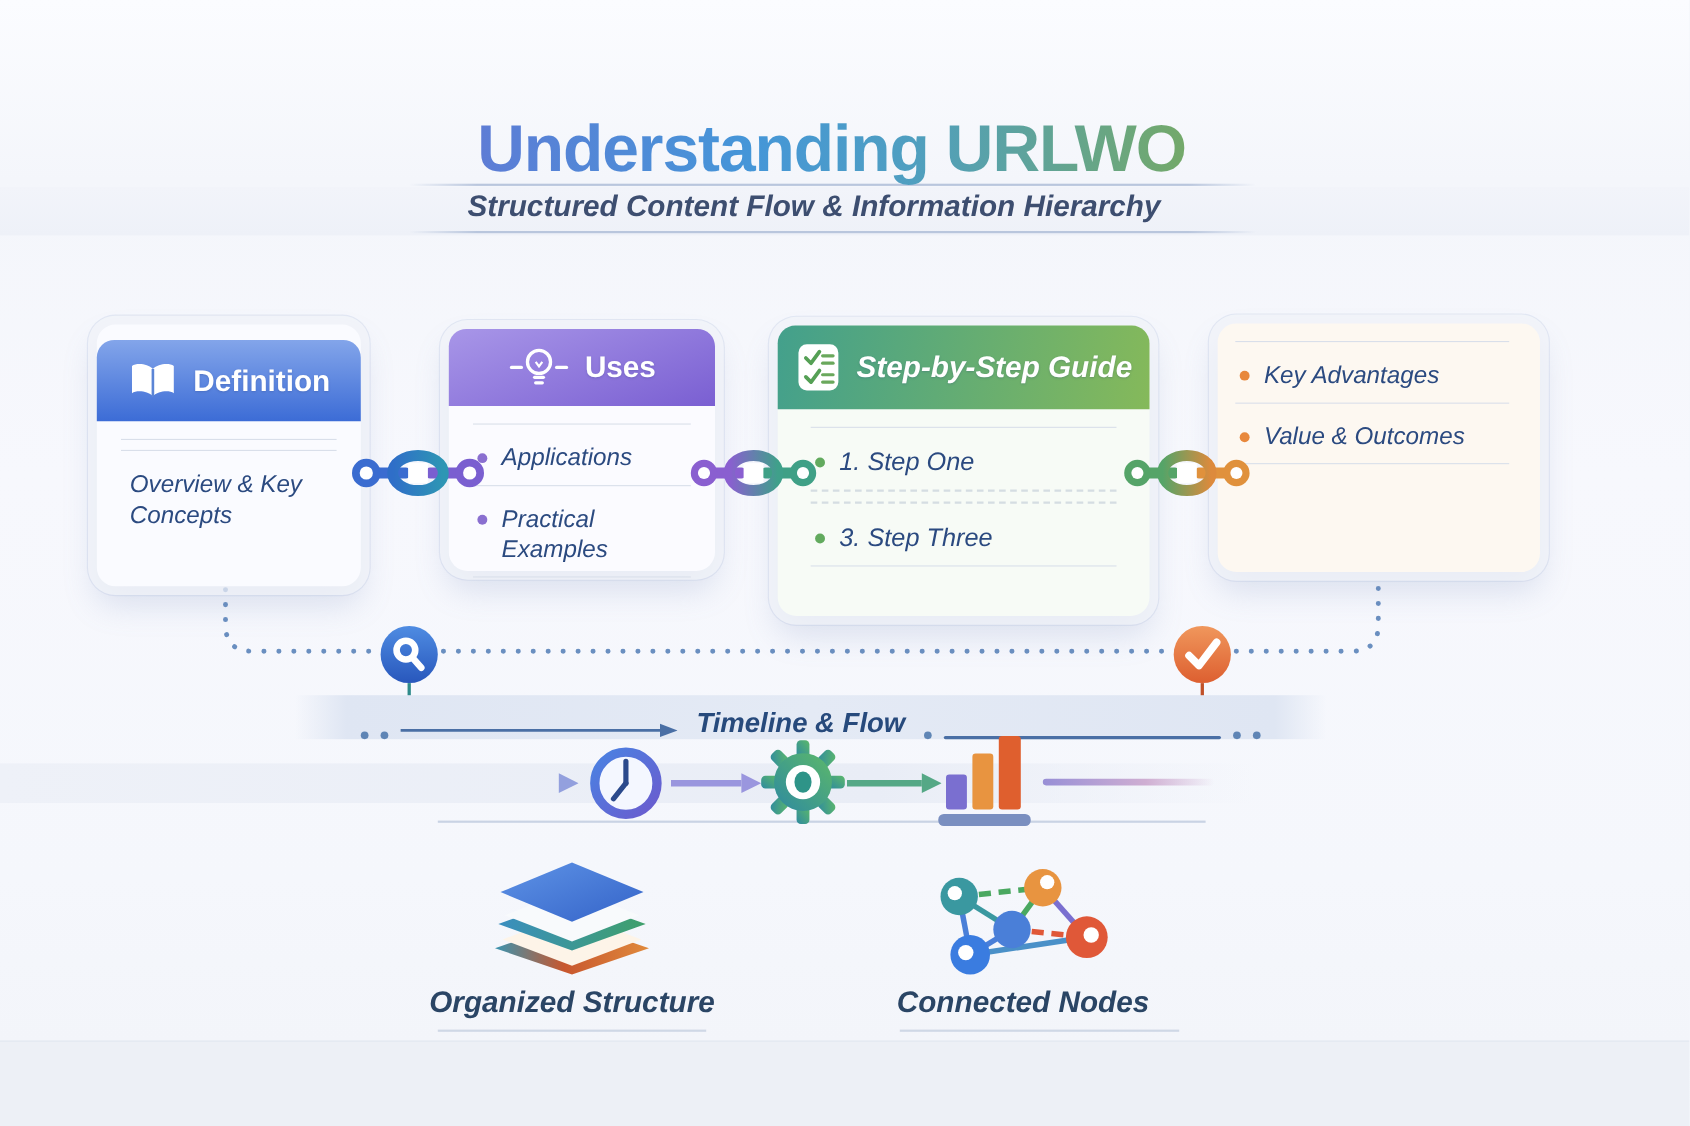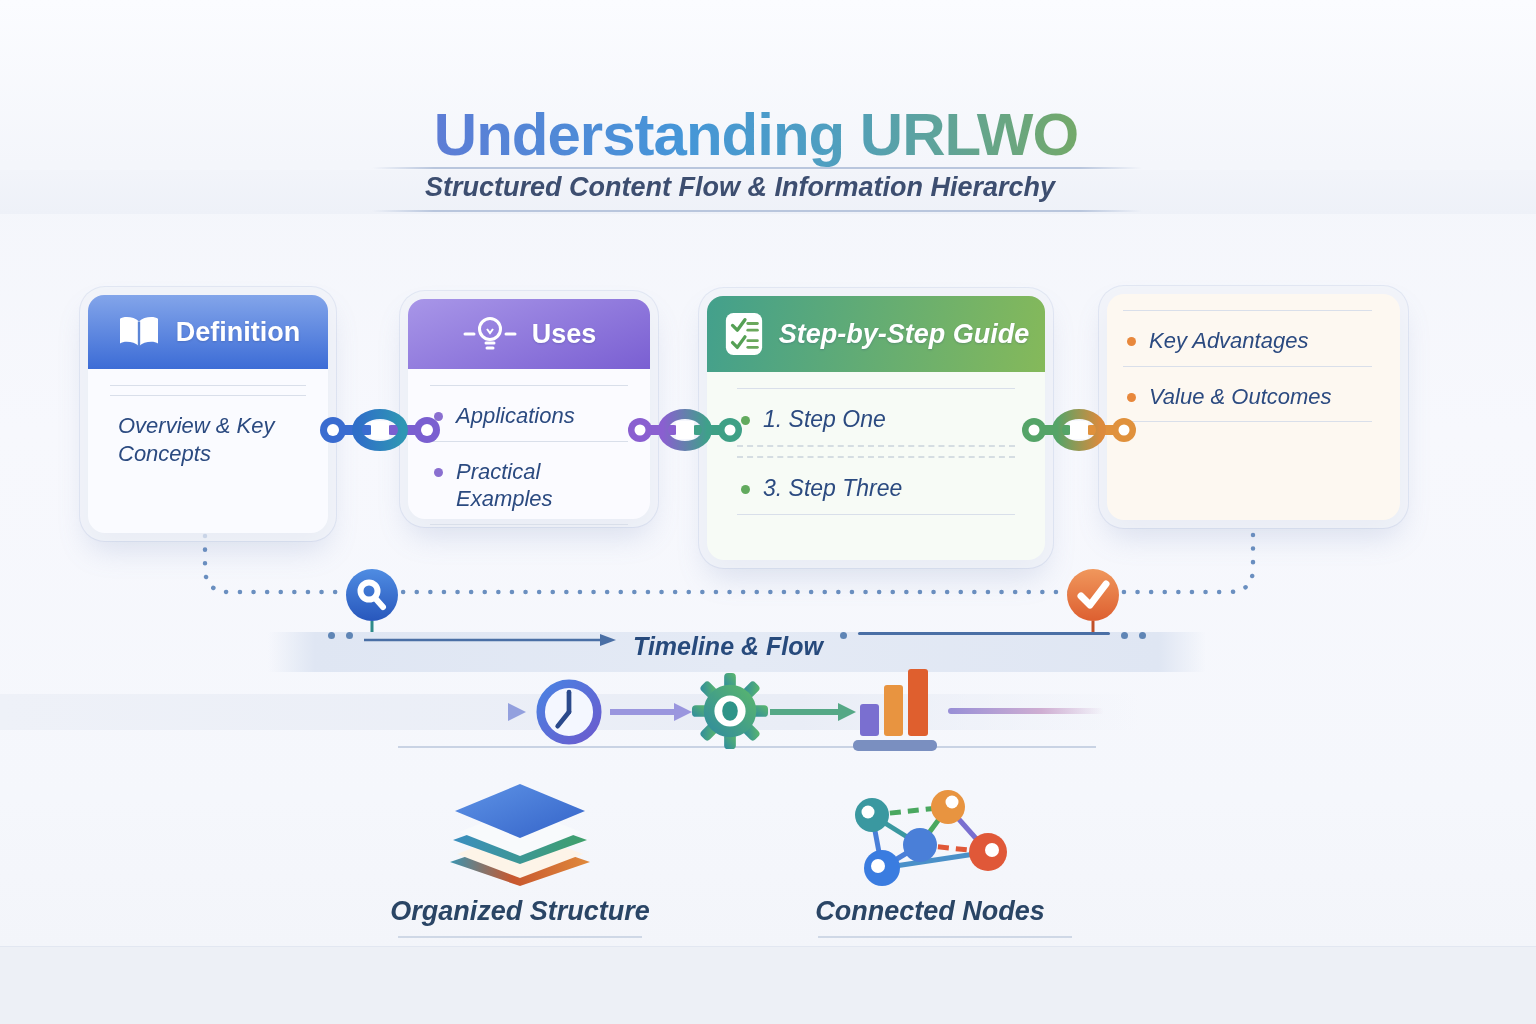--- a/index.html
+++ b/index.html
@@ -43,21 +43,21 @@
   .sep{height:1px;background:#d9dfea;margin:9px 0;}
   .sep.dashed{background:none;border-top:2px dashed #d5dde2;height:0;}
   .sep.top{margin-top:6px;}
   .item{display:flex;align-items:baseline;gap:13px;font-size:22px;color:#2b4a80;padding:7px 0 2px 4px;line-height:1.25;}
   .item.italic{font-style:italic;}
   .bullet{width:9px;height:9px;border-radius:50%;flex:0 0 auto;position:relative;top:-2px;}
   
   .timeline-band{
     position:absolute;left:268px;top:632px;width:938px;height:40px;
     background:linear-gradient(90deg,rgba(223,230,243,0) 0%,#dfe6f3 5%,#e4eaf5 50%,#dfe6f3 95%,rgba(223,230,243,0) 100%);
-    display:flex;align-items:flex-start;justify-content:center;gap:11px;
+    display:flex;align-items:flex-end;justify-content:center;gap:11px;
   }
   .tl-dot{width:7px;height:7px;border-radius:50%;background:#5f85b5;}
   .timeline-label{font-size:25px;font-style:italic;font-weight:bold;color:#274a7c;padding:0 6px;}
   .tl-line{height:3px;background:#4a6fa5;border-radius:2px;}
   
   .strip-flow{position:absolute;left:0;top:694px;width:1140px;height:36px;
     background:linear-gradient(90deg,#eef1f8 0%,#e9edf6 70%,rgba(233,237,246,0) 100%);}
   .flow-underline{position:absolute;left:398px;top:746px;width:698px;height:2px;background:#c9d3e4;}
   .trail-line{position:absolute;left:948px;top:708px;width:156px;height:6px;border-radius:3px;
     background:linear-gradient(90deg,#988fd6,#cfaed2 60%,rgba(230,210,228,0) 100%);}
@@ -83,21 +83,21 @@
 
   <svg class="abs" style="left:0;top:0;" width="1536" height="1024">
     <path d="M205,536 L205,568 Q205,592 229,592 L1229,592 Q1253,592 1253,568 L1253,530" fill="none" stroke="#6a8fc0" stroke-width="4.5" stroke-linecap="round" stroke-dasharray="0.1 13.5"></path>
     <line x1="372" y1="621" x2="372" y2="634" stroke="#2e8a8a" stroke-width="3"></line>
     <circle cx="372" cy="636" r="3.5" fill="#2e8a8a"></circle>
     <line x1="1093" y1="621" x2="1093" y2="634" stroke="#c05028" stroke-width="3"></line>
     <circle cx="1093" cy="636" r="3.5" fill="#c05028"></circle>
   </svg>
 
   <div class="card" style="left:88px;top:295px;width:240px;height:238px;background:#fafbff;">
-    <div class="card-header" style="height:74px;background:linear-gradient(180deg,#83a5ea,#3c6cd6);">
+    <div class="card-header" style="height:74px;background:linear-gradient(180deg,#83a5ea,#3c6cd6);margin-top:14px;">
       <svg width="46" height="38" viewBox="0 0 48 40">
         <path d="M24 9 C19 3.5 8 3 4 6 L4 32 C8 29 19 29.5 24 35 C29 29.5 40 29 44 32 L44 6 C40 3 29 3.5 24 9 Z" fill="#ffffff"></path>
         <line x1="24" y1="9" x2="24" y2="35" stroke="#5b85d6" stroke-width="2.5"></line>
       </svg>
       <span class="card-title">Definition</span>
     </div>
     <div class="card-body">
       <div class="sep top"></div>
       <div class="sep"></div>
       <div class="item italic" style="padding-left:8px;">

